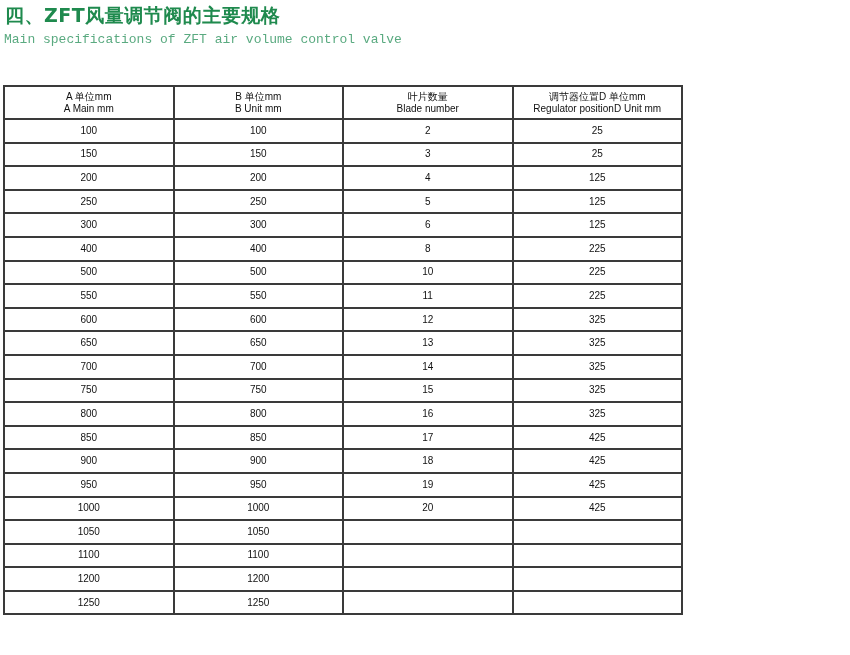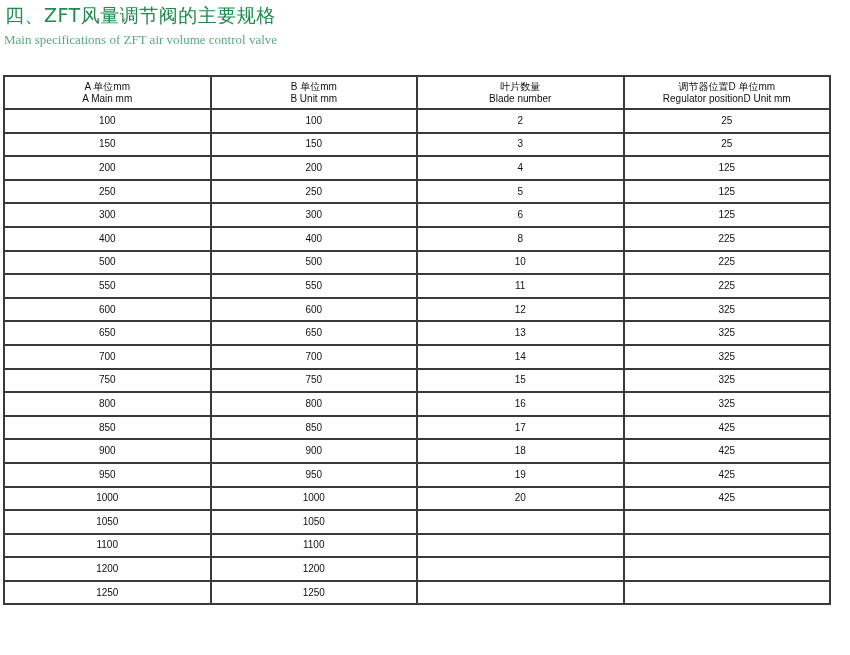--- a/index.html
+++ b/index.html
@@ -1,19 +1,19 @@
 <!DOCTYPE html>
 <html><head>
 <meta charset="utf-8">
 <style>
   html, body { margin: 0; padding: 0; background: #ffffff; }
   body { width: 850px; height: 655px; position: relative; overflow: hidden; font-family: "DejaVu Sans", "Liberation Sans", sans-serif; }
-  .title { position: absolute; left: 5px; top: 2px; font-size: 19px; font-weight: normal; color: #1f8a4e; letter-spacing: 0.5px; white-space: nowrap; line-height: 26px; }
-  .subtitle { position: absolute; left: 4px; top: 32px; font-family: Liberation Serif, serif; font-size: 13px; color: #5aaa80; white-space: nowrap; line-height: 16px; }
-  table.spec { position: absolute; left: 3px; top: 75px; width: 828px; border-collapse: collapse; font-family: "Liberation Sans", sans-serif; font-size: 10px; color: #111; table-layout: fixed; }
+  .title { position: absolute; left: 5px; top: 2px; font-size: 19px; font-weight: bold; color: #1f8a4e; letter-spacing: 0.5px; white-space: nowrap; line-height: 26px; }
+  .subtitle { position: absolute; left: 4px; top: 32px; font-family: Liberation Mono, monospace; font-size: 13px; color: #5aaa80; white-space: nowrap; line-height: 16px; }
+  table.spec { position: absolute; left: 3px; top: 85px; width: 680px; border-collapse: collapse; font-family: "Liberation Sans", sans-serif; font-size: 10px; color: #111; table-layout: fixed; }
   table.spec th, table.spec td { border: 2px solid #3a3a3a; text-align: center; padding: 0; }
   table.spec th { height: 31px; font-weight: normal; line-height: 12px; font-size: 10px; }
   table.spec td { height: 21.6px; line-height: 12px; }
   table.spec th span { display: block; }
 </style>
 </head>
 <body>
 
 <div class="title">四、ZFT风量调节阀的主要规格</div>
 <div class="subtitle">Main specifications of ZFT air volume control valve</div>

